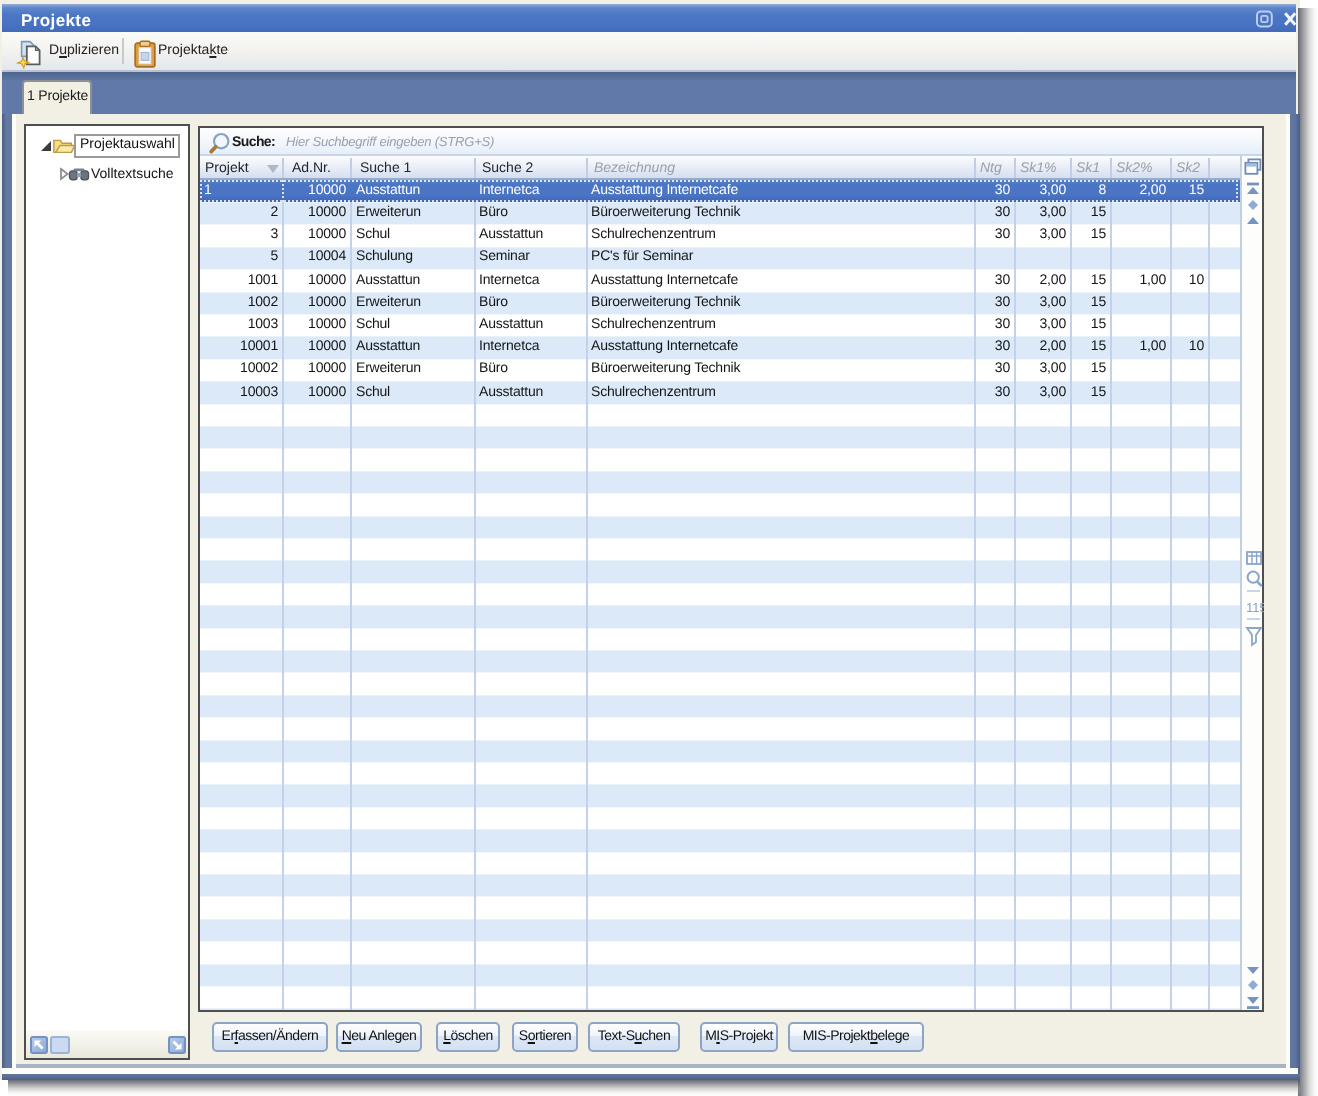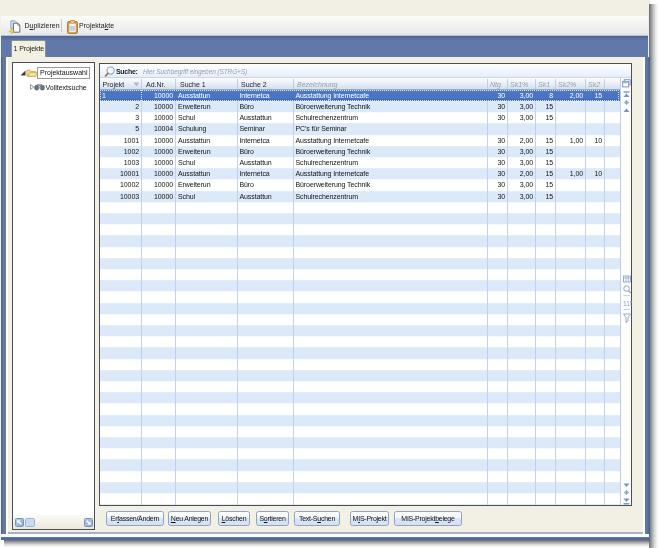--- a/index.html
+++ b/index.html
@@ -82,20 +82,28 @@
 .btn { position:absolute; top:511px; height:15px; border:1px solid #8da4c5; border-radius:2.5px;
   background:linear-gradient(180deg,#fdfdfe 0%,#f0f4fa 45%,#dde7f5 46%,#d4e1f3 100%);
   font-size:7px; letter-spacing:-0.25px; color:#111; text-align:center; line-height:13.5px; white-space:nowrap; }
 .btn u { text-decoration:underline; }
 </style>
 </head>
 <body>
 <div id="win">
   <div id="shadowR"></div>
     <div id="shadowB"></div>
+  <div id="title">
+    <span class="t">Projekte</span>
+    <svg width="22" height="10" style="position:absolute;left:626.5px;top:3.5px" viewBox="0 0 22 10">
+      <rect x="0.5" y="0.8" width="7.4" height="7.4" rx="1.8" fill="none" stroke="#bccde9" stroke-width="1"></rect>
+      <rect x="2.6" y="2.9" width="3.2" height="3.2" rx="0.8" fill="none" stroke="#bccde9" stroke-width="0.9"></rect>
+      <path d="M14.6 1.6 L19.6 7.4 M19.6 1.6 L14.6 7.4" stroke="#f4f7fb" stroke-width="1.5"></path>
+    </svg>
+  </div>
   <div id="toolbar">
     <svg width="14" height="15" style="position:absolute;left:7px;top:4px" viewBox="0 0 14 15">
       <path d="M2.8 0.8 h4.2 l1.8 1.8 v5.6 h-6 Z" fill="#d4e2f2" stroke="#7d9ab9" stroke-width="0.8"></path>
       <path d="M5.4 3.2 h4.4 l2 2 v7 h-6.4 Z" fill="#fdfdfd" stroke="#5a5e63" stroke-width="0.9"></path>
       <path d="M9.8 3.2 v2 h2" fill="none" stroke="#5a5e63" stroke-width="0.7"></path>
       <path d="M3.4 8.8 L4.4 10.6 L6.4 11.2 L4.5 11.9 L3.9 13.9 L2.9 12 L0.9 11.5 L2.8 10.7 Z" fill="#f7dc4e" stroke="#caa42e" stroke-width="0.6"></path>
     </svg>
     <span class="lbl" style="left:23.5px">D<u>u</u>plizieren</span>
     <div id="tbsep"></div>
     <svg width="11" height="14" style="position:absolute;left:66px;top:3.5px" viewBox="0 0 11 14">

